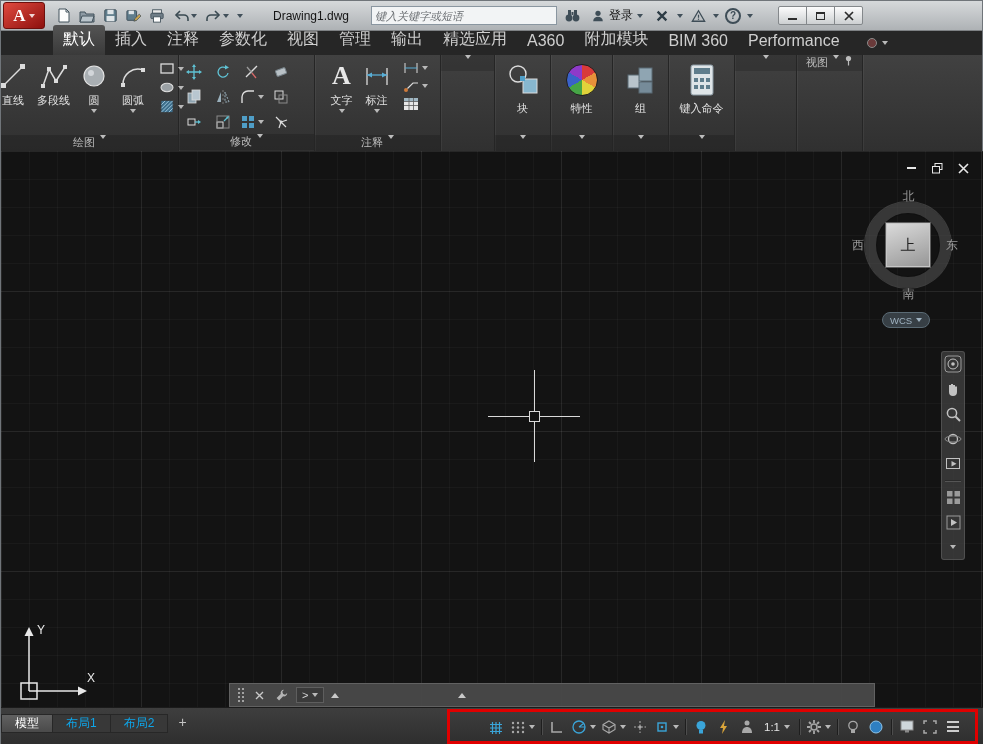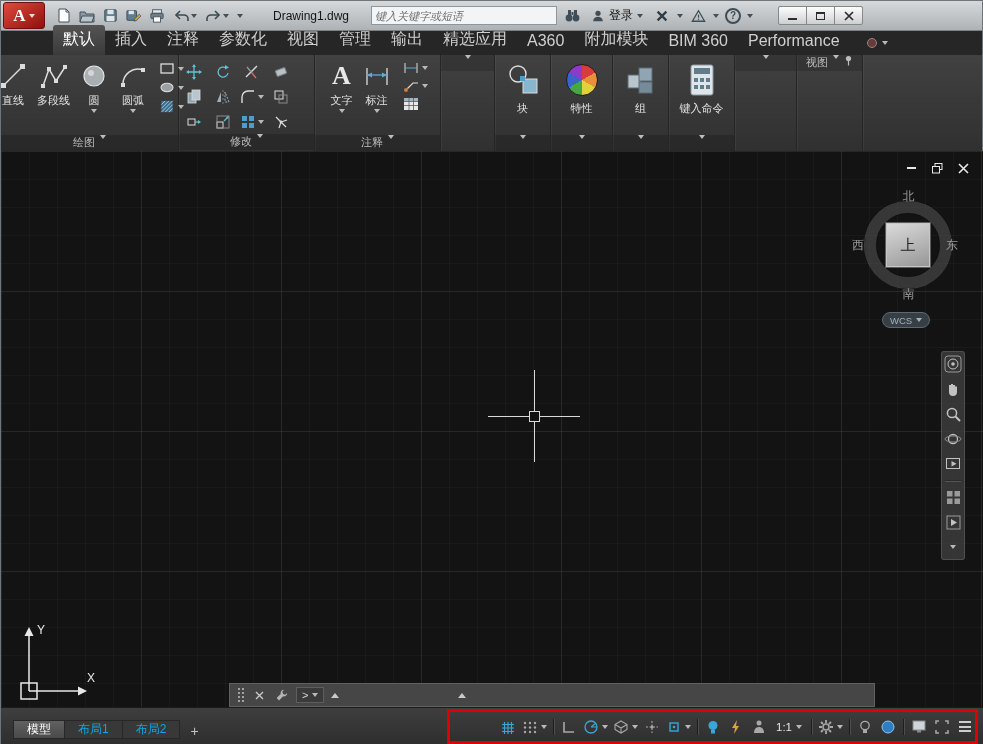--- a/index.html
+++ b/index.html
@@ -78,26 +78,26 @@
 
 .cmdline{position:absolute;left:228px;top:532px;width:646px;height:24px;background:rgba(74,74,74,.93);border:1px solid #616161;display:flex;align-items:center;gap:7px;padding:0 7px}
 .cmd-grip{width:8px;height:16px;background-image:radial-gradient(#a2a2a2 1px,transparent 1.3px);background-size:4px 4px}
 .cmd-ic{display:flex;align-items:center;justify-content:center;width:15px;height:15px}
 .cmd-prompt{display:flex;align-items:center;gap:4px;background:#3a3a3a;border:1px solid #5e5e5e;padding:1px 5px;font-size:11px;color:#d5d5d5}
 .cmd-input{flex:1;background:transparent;border:none;outline:none;color:#d5d5d5;font-size:12px;min-width:0}
 .cmd-input::placeholder{color:#b2b2b2;font-style:italic}
 .cmd-gap{width:105px;flex:none}
 
 .bottombar{position:absolute;left:0;top:706px;width:983px;height:38px;background:linear-gradient(#3e3e3e,#2e2e2e);border-top:1px solid #1b1b1b;display:flex;align-items:center}
-.ltabs{display:flex;align-items:flex-end;height:25px;margin-left:12px}
+.ltabs{display:flex;align-items:flex-start;height:25px;margin-left:0}
 .ltab{display:flex;align-items:center;padding:0 13px;font-size:12px;color:#0ea5e9;background:#383838;border:1px solid #272727;border-left:none;white-space:nowrap}
 .ltab:first-child{border-left:1px solid #272727}
 .ltab.active{background:linear-gradient(#616161,#4a4a4a);color:#fff}
 .ltab-add{display:flex;align-items:center;padding:0 10px;color:#c3c3c3;font-size:14px}
-.sbicons{margin-left:auto;display:flex;align-items:center;gap:1px;padding-right:8px;height:100%;position:relative;z-index:2}
+.sbicons{margin-left:auto;display:flex;align-items:center;gap:1px;padding-right:20px;height:100%;position:relative;z-index:2}
 .sbtn{min-width:22px;height:24px;display:flex;align-items:center;justify-content:center;gap:3px;padding:0 2px;border-radius:2px}
 .sb-div{width:1px;height:16px;background:#1e1e1e;box-shadow:1px 0 0 #4d4d4d;margin:0 3px;flex:none}
 .sb-scale{display:flex;align-items:center;gap:4px;color:#e4e4e4;font-size:11.5px;padding:0 5px;height:24px}
 .hamb{display:flex;flex-direction:column;gap:2.5px}
 .hamb i{display:block;width:12px;height:2px;background:#cdcdcd}
 .redbox{position:absolute;left:446px;top:1px;width:531px;height:35px;border:3px solid #e00000;pointer-events:none;z-index:9}
 svg{display:block;flex:none}
 </style>
 </head>
 <body>

